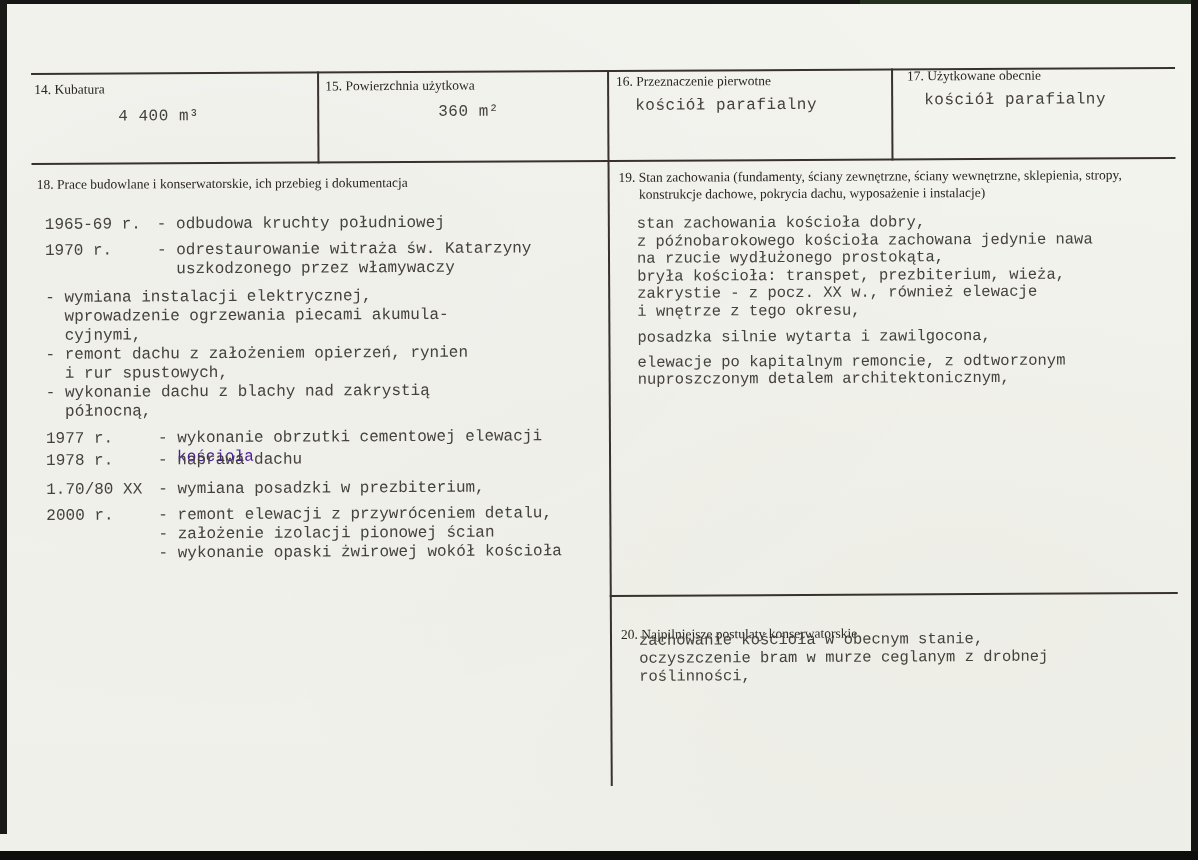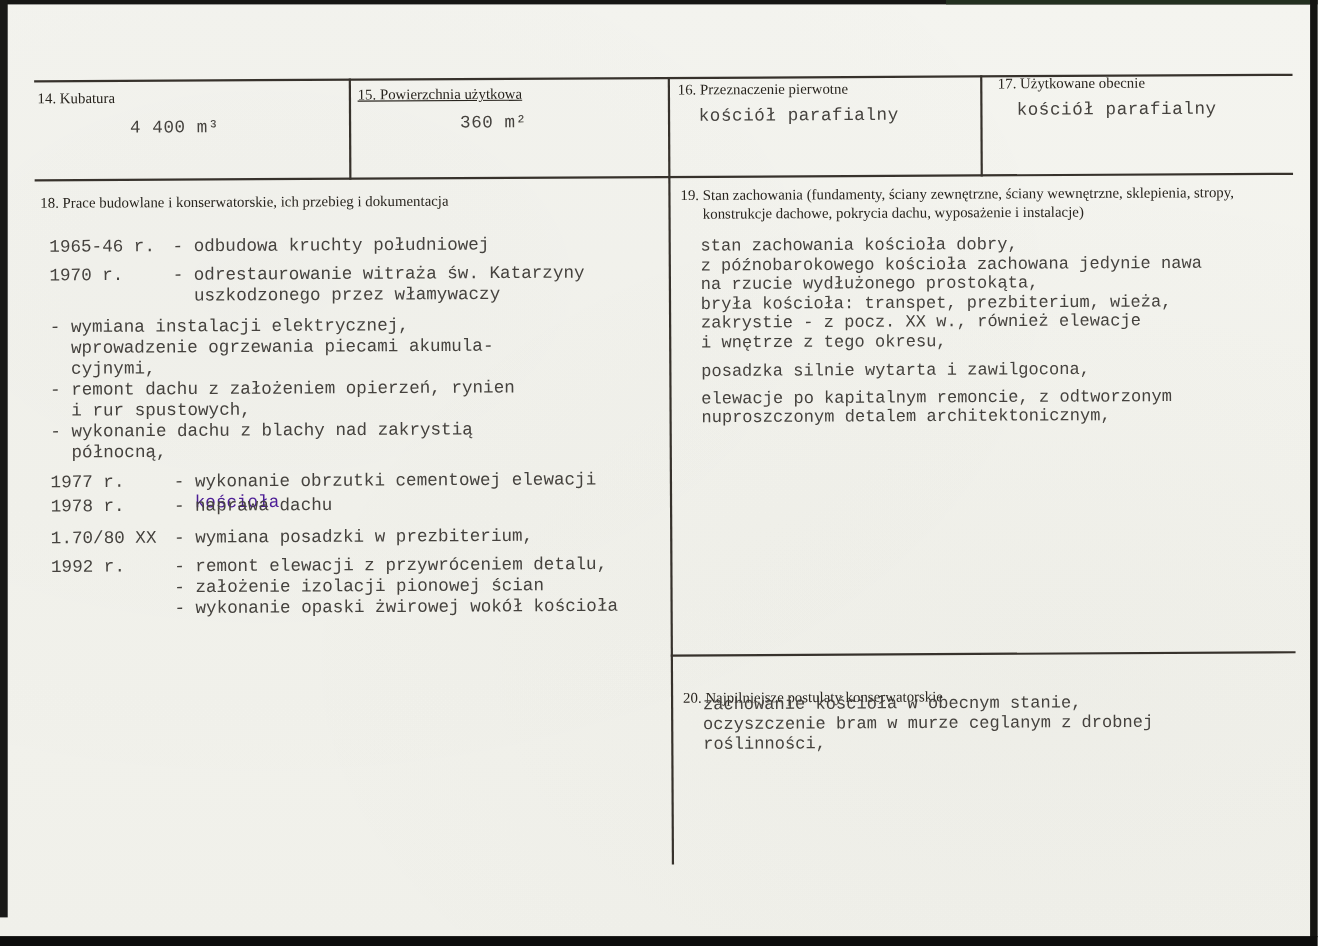--- a/index.html
+++ b/index.html
@@ -80,33 +80,33 @@
     <div class="hline" style="left:33px;top:160px;width:1144px;"></div>
     <div class="vline" style="left:319px;top:70px;height:92px;"></div>
     <div class="vline" style="left:609px;top:70px;height:92px;"></div>
     <div class="vline" style="left:893px;top:70px;height:92px;"></div>
     <div class="vline" style="left:609px;top:160px;height:626px;"></div>
     <div class="hline" style="left:609px;top:595px;width:568px;"></div>
 
     <div class="lbl" style="left:36px;top:79px;">14. Kubatura</div>
     <div class="mono val" style="left:120px;top:105px;">4 400 m³</div>
 
-    <div class="lbl" style="left:327px;top:77px;text-decoration:underline;">15. Powierzchnia użytkowa</div>
-    <div class="mono val" style="left:420px;top:102px;text-align:center;">360 m²</div>
+    <div class="lbl" style="left:327px;top:77px;">15. Powierzchnia użytkowa</div>
+    <div class="mono val" style="left:440px;top:102px;text-align:center;">360 m²</div>
 
     <div class="lbl" style="left:618px;top:74px;">16. Przeznaczenie pierwotne</div>
     <div class="mono val" style="left:637px;top:97px;">kościół parafialny</div>
 
     <div class="lbl" style="left:909px;top:70px;">17. Użytkowane obecnie</div>
     <div class="mono val" style="left:926px;top:93px;">kościół parafialny</div>
 
     <div class="lbl" style="left:38px;top:174px;">18. Prace budowlane i konserwatorskie, ich przebieg i dokumentacja</div>
     <div class="s18-block">
       <div class="row">
-        <div class="date">1965-46 r.</div>
+        <div class="date">1965-69 r.</div>
         <div class="txt">- odbudowa kruchty południowej</div>
       </div>
       <div class="row mt7">
         <div class="date">1970 r.</div>
         <div class="txt">- odrestaurowanie witraża św. Katarzyny
   uszkodzonego przez włamywaczy</div>
       </div>
       <div class="row mt9">
         <div class="txt">- wymiana instalacji elektrycznej,
   wprowadzenie ogrzewania piecami akumula-
@@ -127,21 +127,21 @@
         <div class="op-row">
           <div class="date">1978 r.</div>
           <div class="txt">- naprawa dachu</div>
         </div>
       </div>
       <div class="row mt10">
         <div class="date">1.70/80 XX</div>
         <div class="txt">- wymiana posadzki w prezbiterium,</div>
       </div>
       <div class="row mt7">
-        <div class="date">1992 r.</div>
+        <div class="date">2000 r.</div>
         <div class="txt">- remont elewacji z przywróceniem detalu,
 - założenie izolacji pionowej ścian
 - wykonanie opaski żwirowej wokół kościoła</div>
       </div>
     </div>
 
     <div class="lbl" style="left:620px;top:170px;">19. Stan zachowania (fundamenty, ściany zewnętrzne, ściany wewnętrzne, sklepienia, stropy,
       konstrukcje dachowe, pokrycia dachu, wyposażenie i instalacje)</div>
     <div class="s19-content">
       <p>stan zachowania kościoła dobry,

